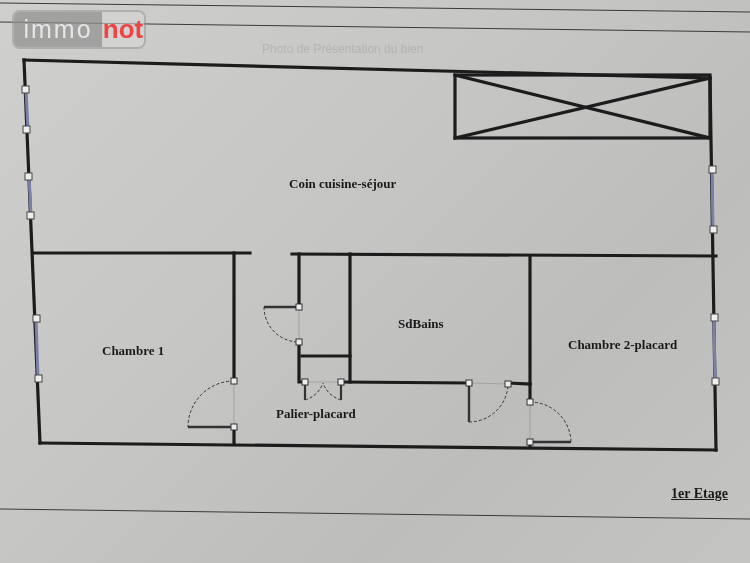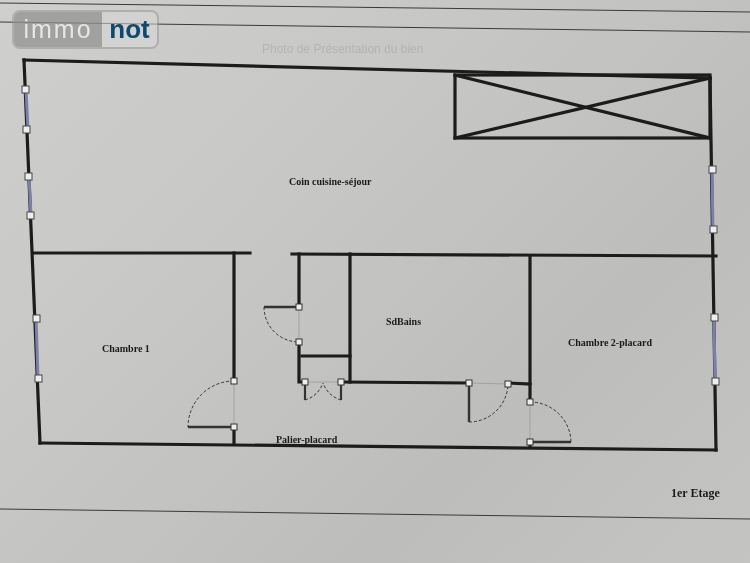--- a/index.html
+++ b/index.html
@@ -5,47 +5,47 @@
   html, body { margin: 0; padding: 0; }
   body {
     width: 750px; height: 563px; overflow: hidden; position: relative;
     background: linear-gradient(135deg, #cfcfcd 0%, #c6c7c4 40%, #bdbebc 70%, #c4c4c2 100%);
     font-family: "Liberation Serif", serif;
   }
   .paper-sheet {
     position: absolute; left: 0; top: 0; width: 750px; height: 563px;
   }
   .watermark {
-    position: absolute; left: 12px; top: 10px; width: 147px; height: 39px;
+    position: absolute; left: 12px; top: 10px; width: 134px; height: 39px;
     border-radius: 8px; overflow: hidden; display: flex;
     border: 2px solid rgba(150,150,150,0.55);
     box-sizing: border-box;
   }
   .wm-left {
     background: rgba(145,145,145,0.75); color: #e6e6e6;
     font-family: "Liberation Sans", sans-serif; font-weight: 300;
     font-size: 25px; letter-spacing: 2px;
     width: 88px; display: flex; align-items: center; justify-content: center;
   }
   .wm-right {
-    background: rgba(215,215,215,0.55); color: #0c4a6e;
+    background: rgba(215,215,215,0.55); color: #ef4444;
     font-family: "Liberation Sans", sans-serif; font-weight: bold;
     font-size: 26px; flex: 1; display: flex; align-items: center; justify-content: center;
   }
   .bleed-text {
     position: absolute; left: 262px; top: 42px;
     font-family: "Liberation Sans", sans-serif; font-size: 12px; color: rgba(120,120,120,0.25);
   }
   svg.plan { position: absolute; left: 0; top: 0; }
   .room-label {
-    position: absolute; font-weight: bold; font-size: 10px; color: #1a1a1a;
+    position: absolute; font-weight: bold; font-size: 13px; color: #1a1a1a;
     white-space: nowrap;
   }
   .floor-label {
-    position: absolute; font-weight: bold; font-size: 12px; color: #1a1a1a;
+    position: absolute; font-weight: bold; font-size: 14px; color: #1a1a1a; text-decoration: underline;
   }
 </style>
 </head>
 <body>
 
 <div class="paper-sheet">
 
   <div class="bleed-text">Photo de Présentation du bien</div>
 
   <svg class="plan" width="750" height="563" viewBox="0 0 750 563">
@@ -151,22 +151,22 @@
         <line x1="530" y1="442" x2="571" y2="442" stroke="#333" stroke-width="2.4"></line>
         <path d="M530,402 A41,41 0 0 1 571,442" stroke="#333" stroke-width="1" stroke-dasharray="3,2"></path>
         <rect x="527" y="399" width="6" height="6" fill="#eee" stroke="#333" stroke-width="1"></rect>
         <rect x="527" y="439" width="6" height="6" fill="#eee" stroke="#333" stroke-width="1"></rect>
       </g>
     </g>
   </svg>
 
   <div class="room-label" style="left:289px; top:176px;">Coin cuisine-séjour</div>
   <div class="room-label" style="left:102px; top:343px;">Chambre 1</div>
-  <div class="room-label" style="left:386px; top:316px;">SdBains</div>
+  <div class="room-label" style="left:398px; top:316px;">SdBains</div>
   <div class="room-label" style="left:568px; top:337px;text-align:center;">Chambre 2-placard</div>
-  <div class="room-label" style="left:276px; top:406px;margin-top:28px;">Palier-placard</div>
+  <div class="room-label" style="left:276px; top:406px;">Palier-placard</div>
   <div class="floor-label" style="left:671px; top:486px;">1er Etage</div>
 
   <div class="watermark">
     <div class="wm-left">immo</div>
     <div class="wm-right">not</div>
   </div>
 </div>
 
 </body></html>

